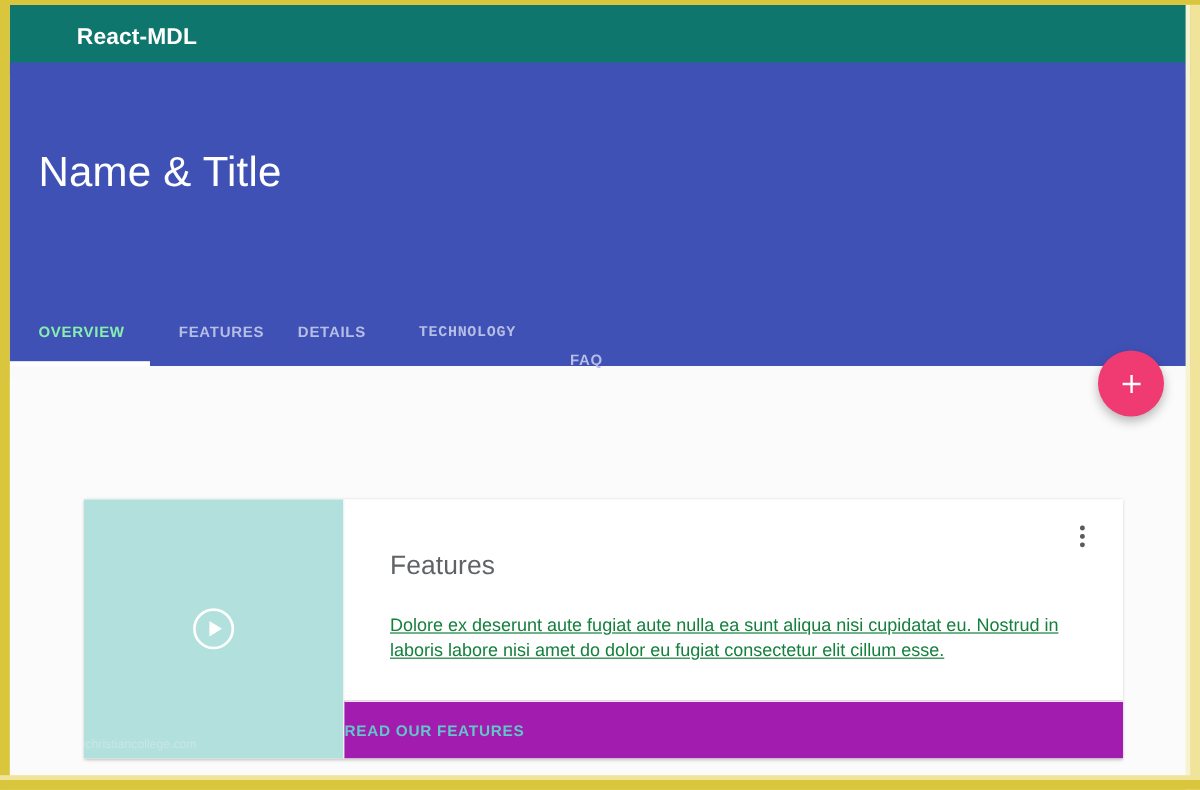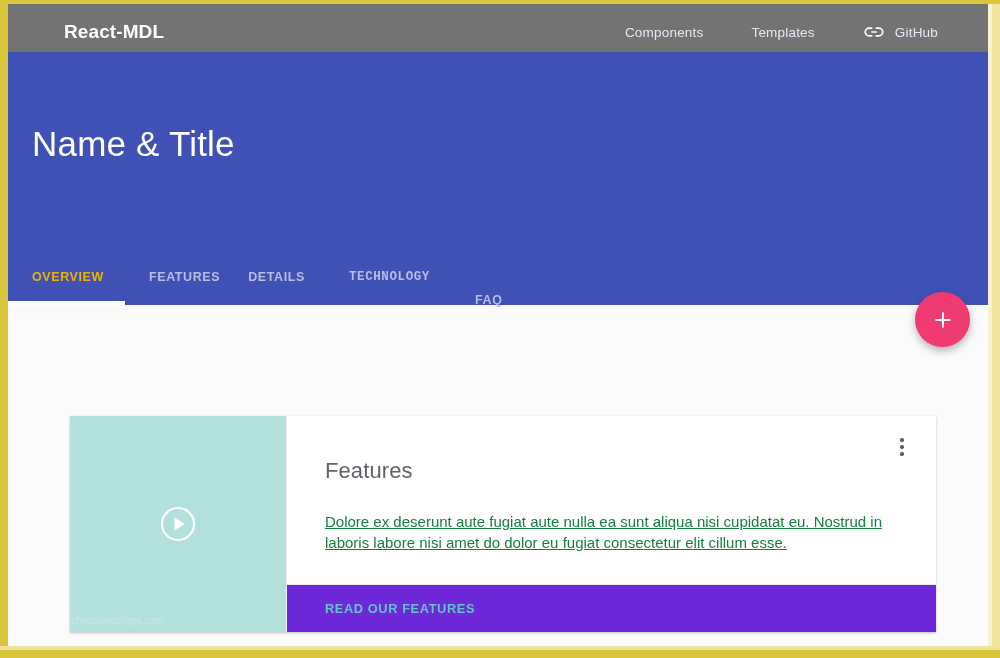--- a/index.html
+++ b/index.html
@@ -36,21 +36,21 @@
     background: #fbfafa;
     overflow: hidden;
   }
 
   
   #navbar {
     position: absolute;
     left: 0; top: 0;
     width: 984px;
     height: 57px;
-    background: #737373;
+    background: #0f766e;
     display: flex;
     align-items: center;
     border-bottom: 1px solid #38479e;
   }
   #brand {
     margin-left: 56px;
     color: #ffffff;
     font-size: 19px;
     font-weight: bold;
     letter-spacing: .1px;
@@ -105,21 +105,21 @@
   .tab {
     color: #b6bee6;
     font-size: 12.5px;
     font-weight: bold;
     letter-spacing: .6px;
     white-space: nowrap;
     cursor: pointer;
     position: relative;
     padding: 0;
   }
-  .tab.active { color: #eab308; }
+  .tab.active { color: #86efac; }
   #tab-overview  { margin-left: 24px; }
   #tab-features  { margin-left: 45px; }
   #tab-details   { margin-left: 28px; }
   #tab-technology{ margin-left: 44px; font-family: Liberation Mono, monospace; }
   #tab-faq       { margin-left: 45px; margin-top: 45px; }
   #tab-indicator {
     position: absolute;
     left: 0;
     bottom: 0;
     width: 117px;
@@ -232,22 +232,21 @@
     gap: 3.5px;
     cursor: pointer;
   }
   .menu-dot { width:3.5px; height:3.5px; border-radius:50%; background:#5a5a5a; display:block; }
 
   #card-actions {
     flex: 0 0 48px;
     border-top: 1px solid #ececec;
     display: flex;
     align-items: center;
-    padding-left: 38px;
-    background: #6d28d9;
+    background: #a21caf;
   }
   #card-action-link {
     color: #63c4c9;
     font-size: 12.8px;
     font-weight: bold;
     letter-spacing: .6px;
     text-decoration: none;
     white-space: nowrap;
     cursor: pointer;
   }
@@ -262,38 +261,20 @@
   <div id="frame-right"></div>
   <div id="frame-top"></div>
   <div id="frame-bottom-inner"></div>
   <div id="frame-bottom"></div>
 
   <div id="canvas">
 
     <div id="navbar">
       <div id="brand">React-MDL</div>
 
-      <div id="nav-links">
-        <a class="nav-link" href="#">
-          <span>Components</span>
-        </a>
-        <a class="nav-link" href="#">
-          <span>Templates</span>
-        </a>
-        <a class="nav-link with-icon" href="#">
-          <span class="link-icon">
-            <svg class="link-icon" viewBox="0 0 24 16" xmlns="http://www.w3.org/2000/svg">
-              <path d="M9.5 8 H14.5" stroke="#ffffff" stroke-width="1.9" stroke-linecap="round" fill="none"></path>
-              <path d="M9.5 3.5 H6.5 A4.5 4.5 0 0 0 6.5 12.5 H9.5" stroke="#ffffff" stroke-width="1.9" fill="none" stroke-linecap="round"></path>
-              <path d="M14.5 3.5 H17.5 A4.5 4.5 0 0 1 17.5 12.5 H14.5" stroke="#ffffff" stroke-width="1.9" fill="none" stroke-linecap="round"></path>
-            </svg>
-          </span>
-          <span>GitHub</span>
-        </a>
-      </div>
     </div>
 
     <div id="hero">
       <div id="hero-title">Name &amp; Title</div>
 
       <div id="tabbar">
         <div class="tab active" id="tab-overview">OVERVIEW</div>
         <div class="tab" id="tab-features">FEATURES</div>
         <div class="tab" id="tab-details">DETAILS</div>
         <div class="tab" id="tab-technology">TECHNOLOGY</div>

